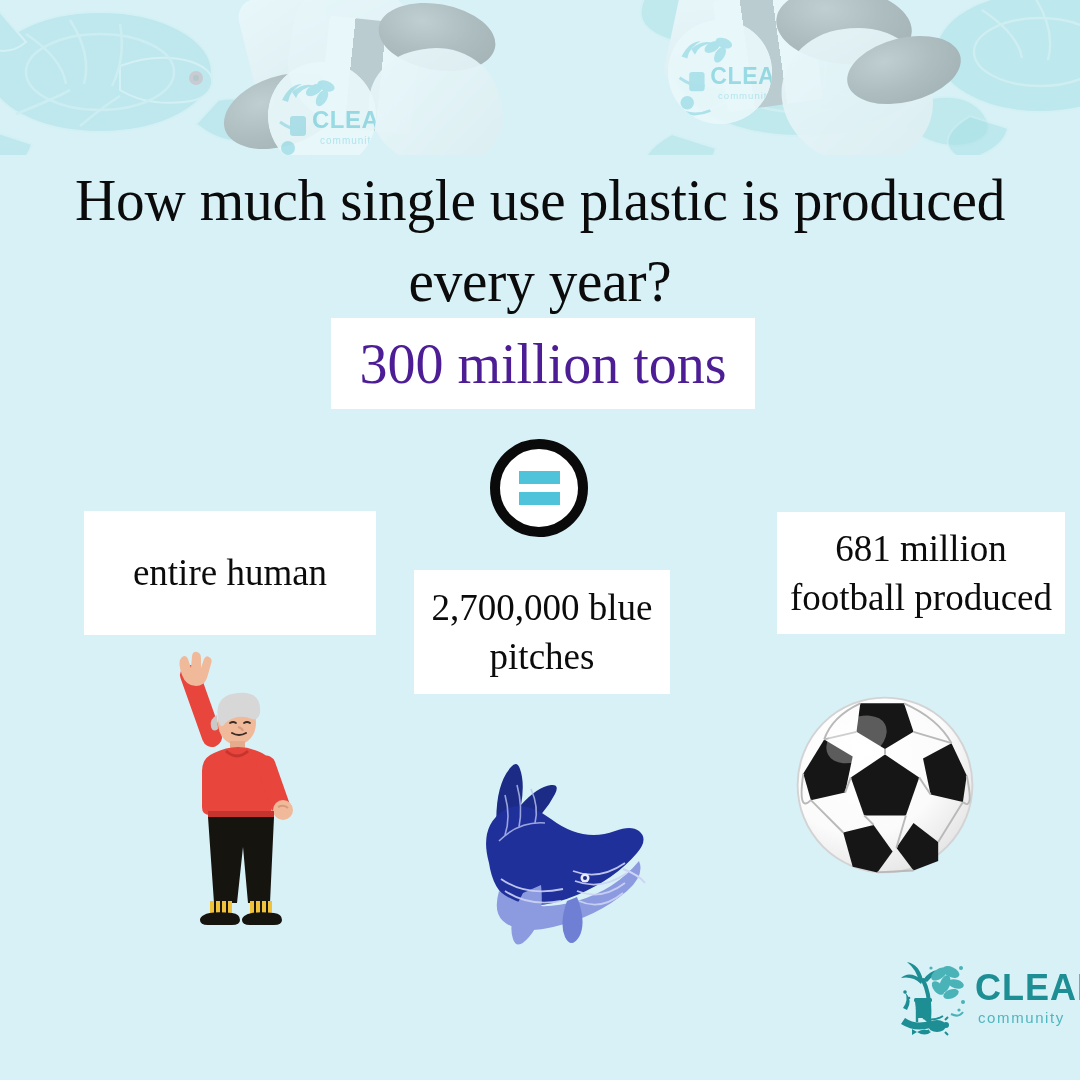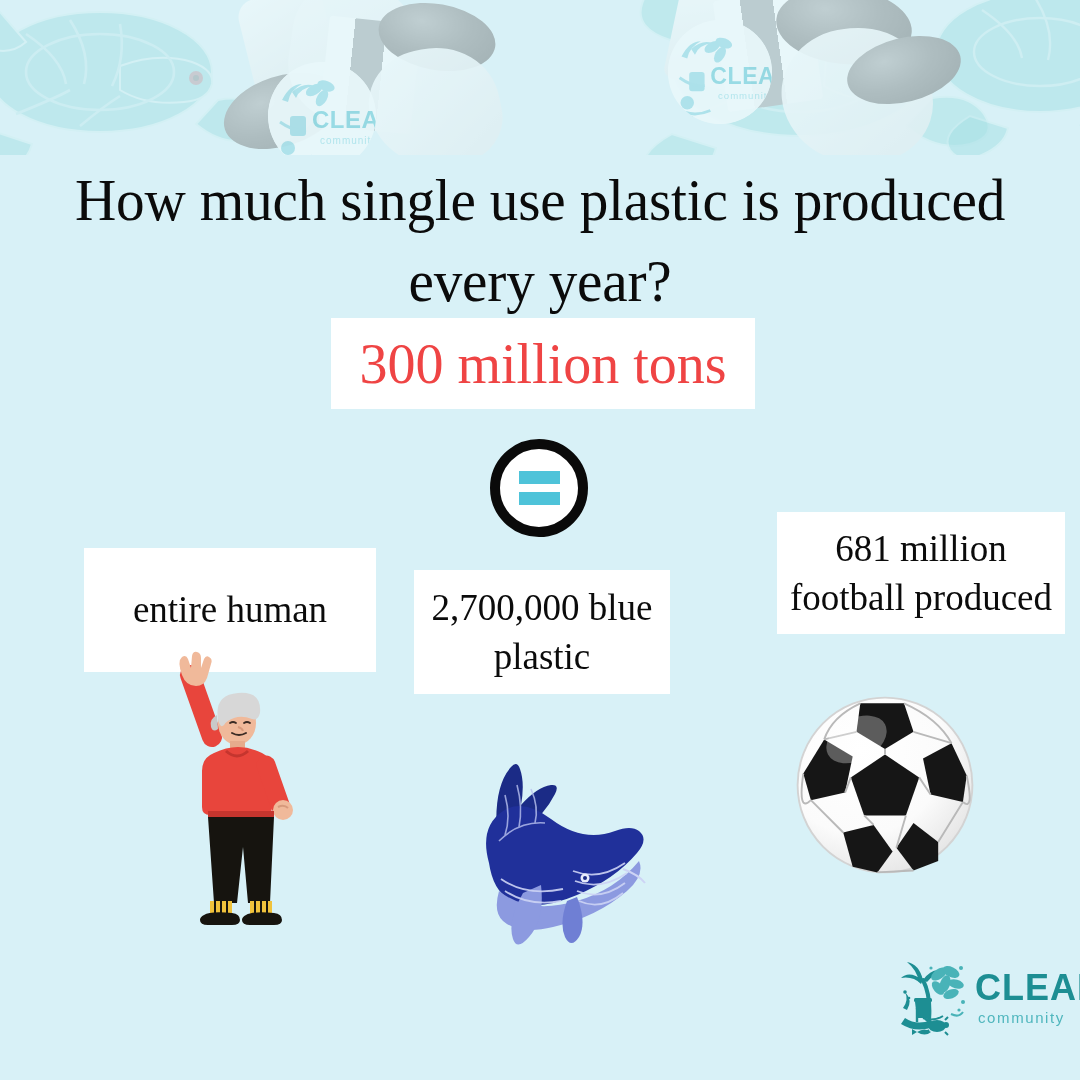--- a/index.html
+++ b/index.html
@@ -94,21 +94,21 @@
     top: 318px;
     width: 424px;
     height: 91px;
     background: #ffffff;
     display: flex;
     align-items: center;
     justify-content: center;
   }
   .value-box .value-text {
     font-size: 56px;
-    color: #ef4444;
+    color: #4c1d95;
     line-height: 1;
     font-family: "Liberation Serif", "DejaVu Serif", serif;
   }
 
   
   .equals {
     position: absolute;
     left: 490px;
     top: 439px;
     width: 98px;
@@ -135,21 +135,21 @@
     position: absolute;
     background: #ffffff;
     display: flex;
     align-items: center;
     justify-content: center;
     text-align: center;
     color: #0b0b0b;
     font-family: "Liberation Serif", "DejaVu Serif", serif;
     line-height: 1.33;
   }
-  .cap-left   { left: 84px;  top: 511px; width: 292px; height: 124px; font-size: 37px; margin-top: 37px; }
+  .cap-left   { left: 84px;  top: 511px; width: 292px; height: 124px; font-size: 37px; }
   .cap-mid    { left: 414px; top: 570px; width: 256px; height: 124px; font-size: 37px; align-items: center; }
   .cap-right  { left: 748px; top: 512px; width: 288px; height: 122px; font-size: 37px; margin-left: 29px; }
 
   
   .illus { position: absolute; }
   .illus svg { display: block; }
 
   
   .logo {
     position: absolute;
@@ -310,21 +310,21 @@
 
   <div class="cap cap-left">
     <div>
       <div>entire human</div>
     </div>
   </div>
 
   <div class="cap cap-mid">
     <div>
       <div>2,700,000 blue</div>
-      <div>plastic</div>
+      <div>pitches</div>
     </div>
   </div>
 
   <div class="cap cap-right">
     <div>
       <div>681 million</div>
       <div>football produced</div>
     </div>
   </div>
 

